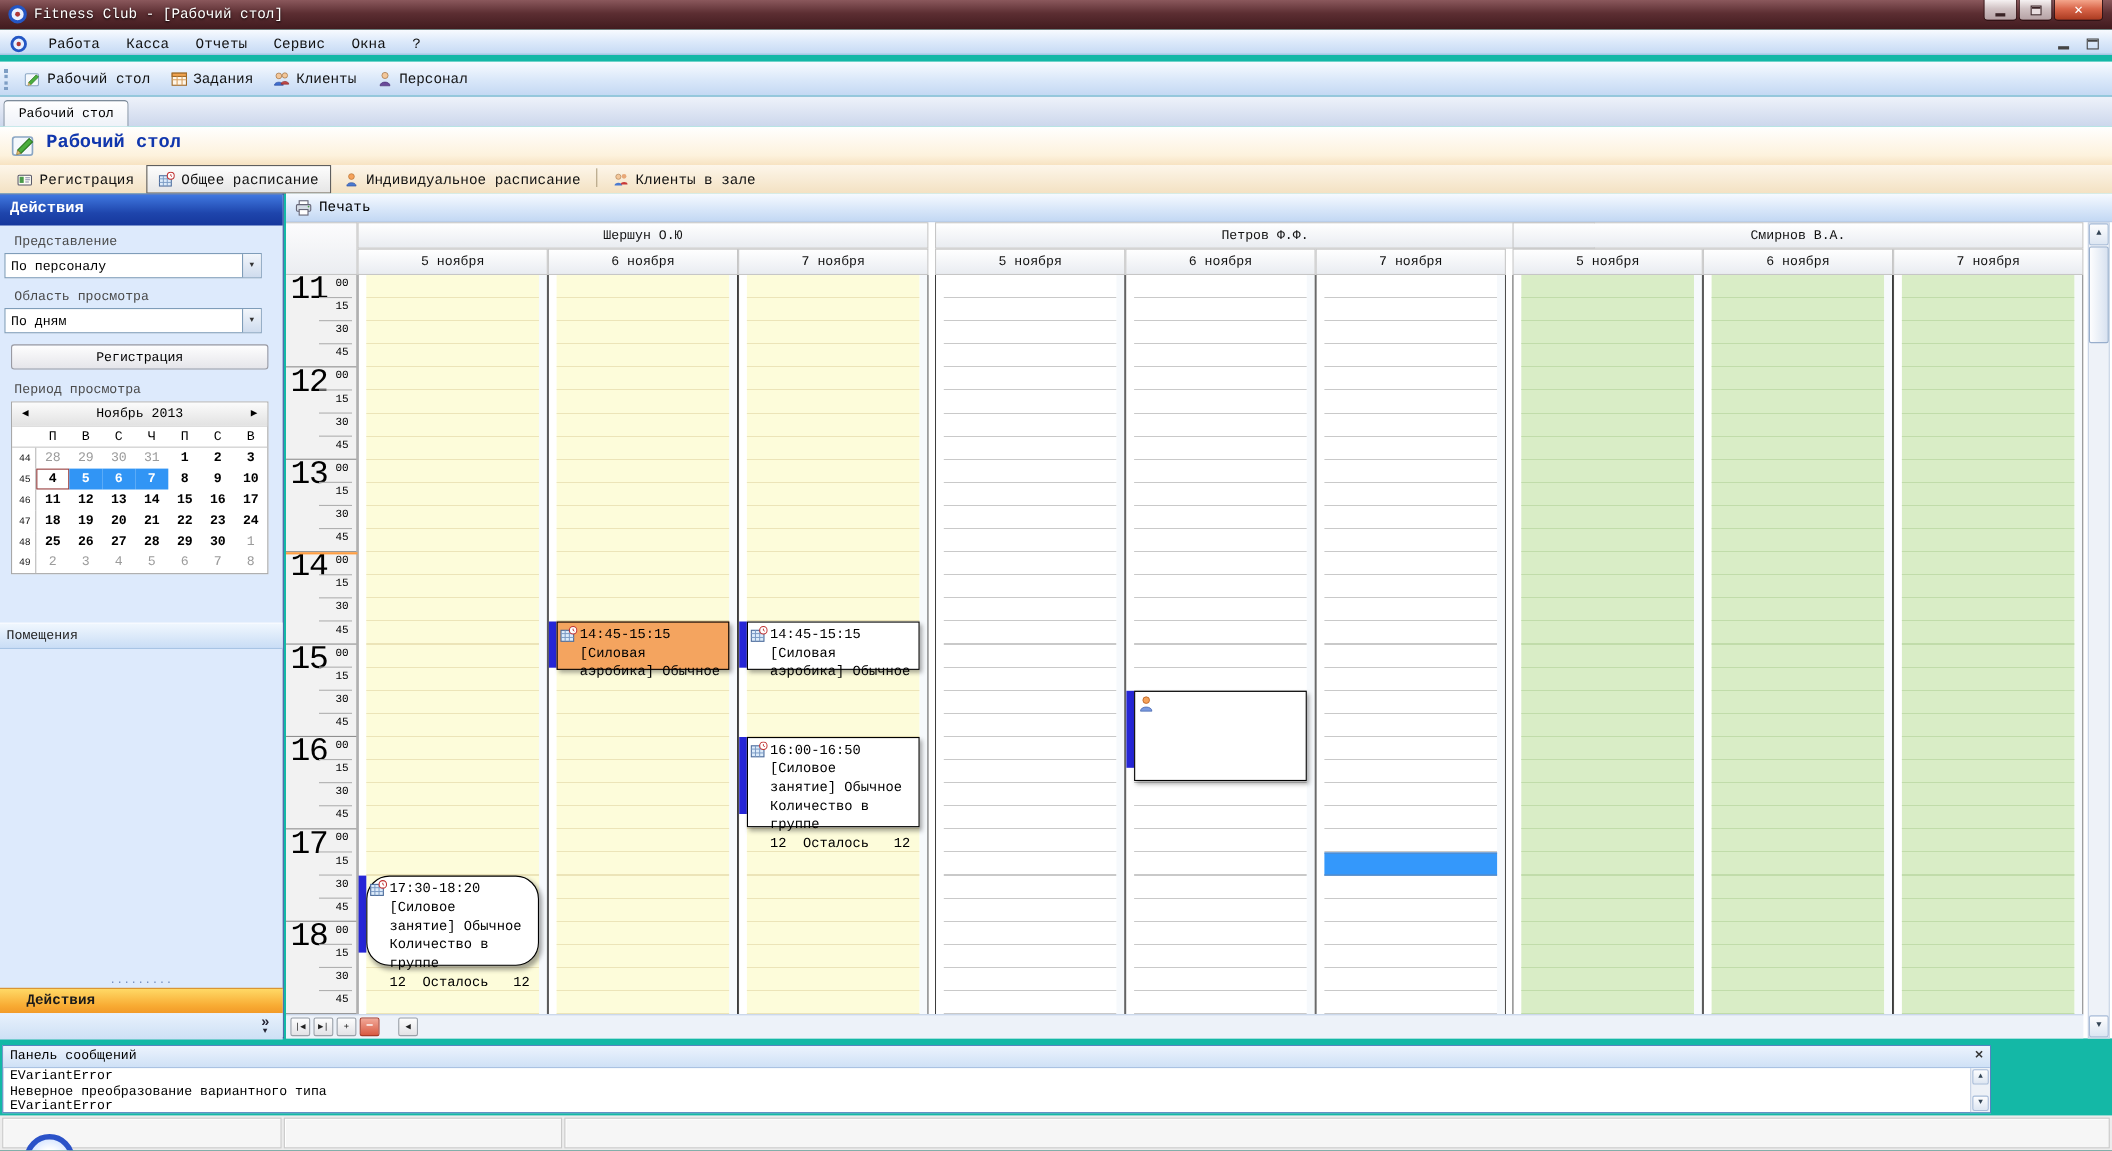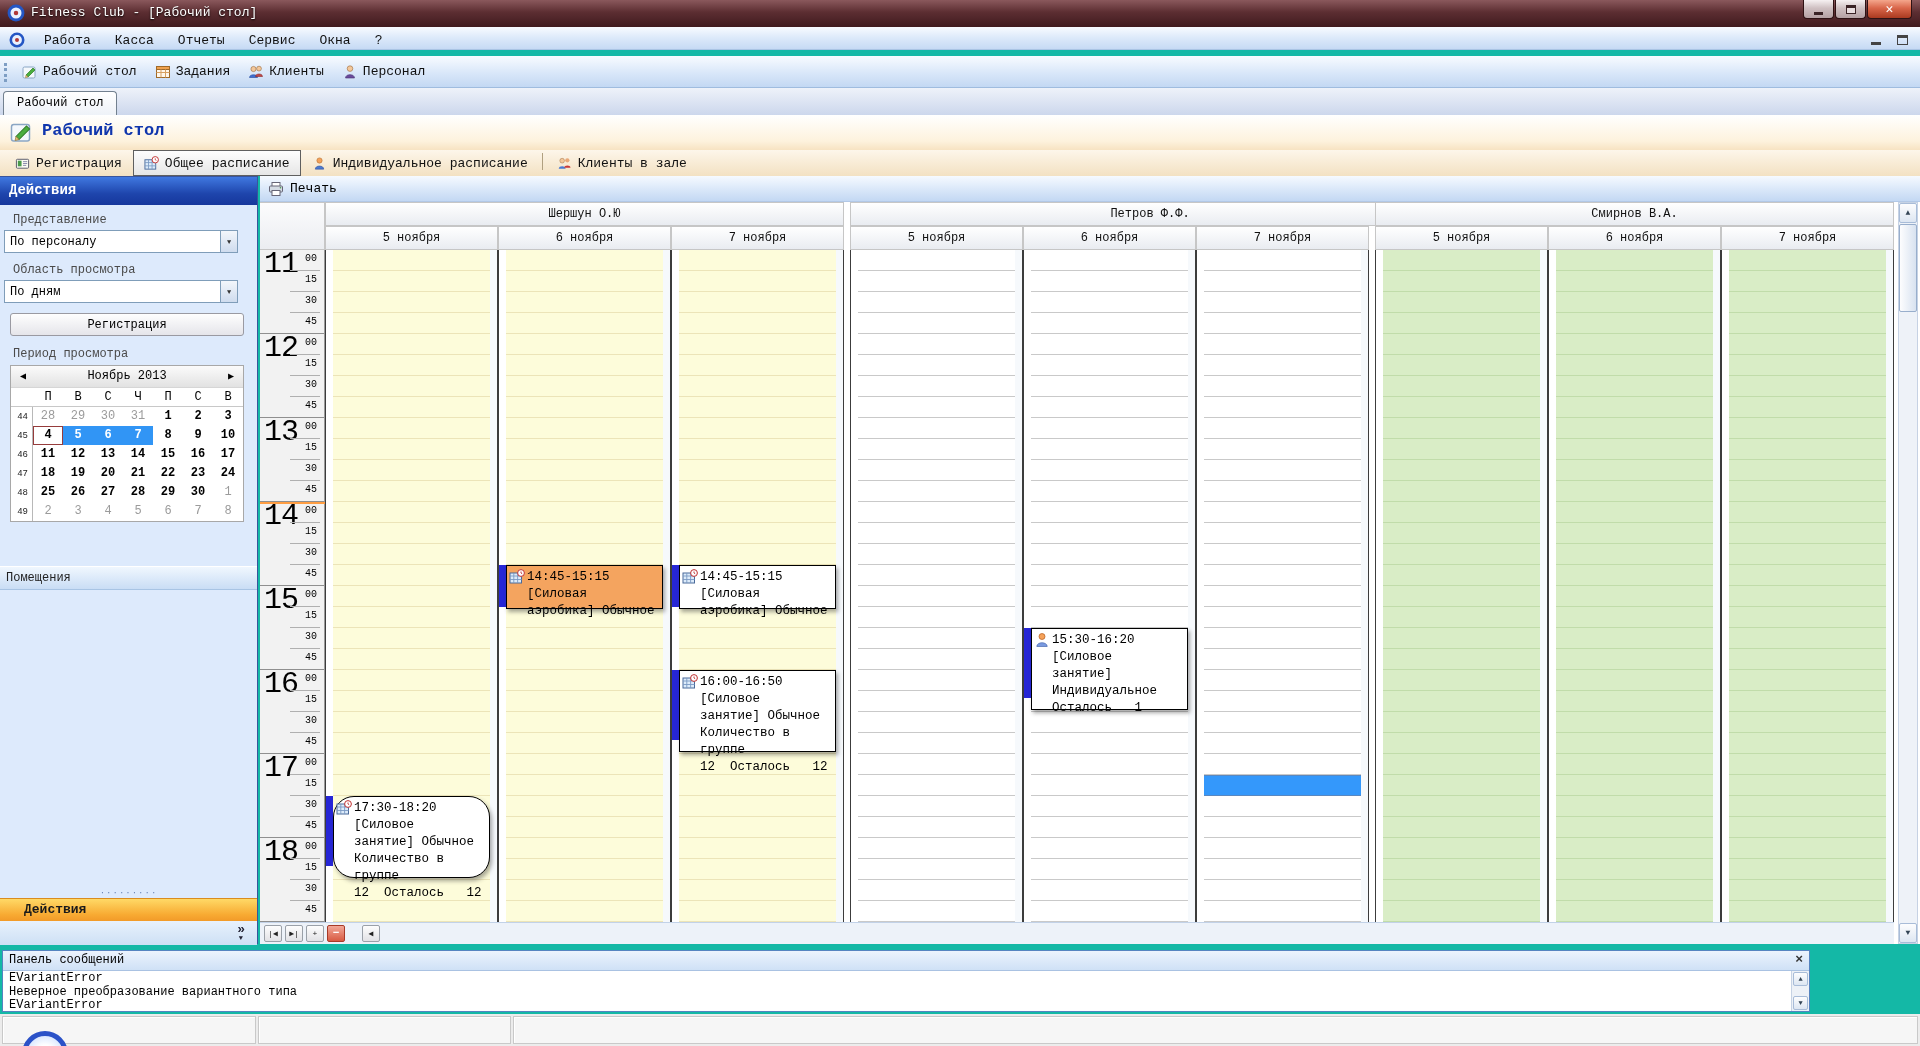--- a/index.html
+++ b/index.html
@@ -599,24 +599,20 @@
 занятие] Обычное
 Количество в группе
 12  Осталось   12</div>
         </div>
         <div class="evbar" style="left: 764px; top: 378px; height: 70px;"></div>
         <div class="evbox" style="left: 771px; top: 378px; height: 82px; background: rgb(255, 255, 255);">
           <span class="ic ev-ic"><svg viewBox="0 0 16 16">
               <circle cx="8" cy="4.5" r="3" fill="#f5a25a" stroke="#b55a1a" stroke-width="0.7"></circle>
               <path d="M2.8 14.5 C2.8 9.5 13.2 9.5 13.2 14.5 Z" fill="#7a9ae0" stroke="#4a6ab0" stroke-width="0.7"></path>
             </svg></span>
-          <div class="evtext">15:30-16:20 [Силовое
-занятие]
-Индивидуальное
-Осталось   1</div>
         </div>
       </div>
     <div class="navbar" id="navbar">
         <div class="navbtn">|◀</div>
         <div class="navbtn">▶|</div>
         <div class="navbtn">+</div>
         <div class="navbtn danger">−</div>
         <div class="navbtn gap">◀</div>
       </div>
     <div class="vscroll">

